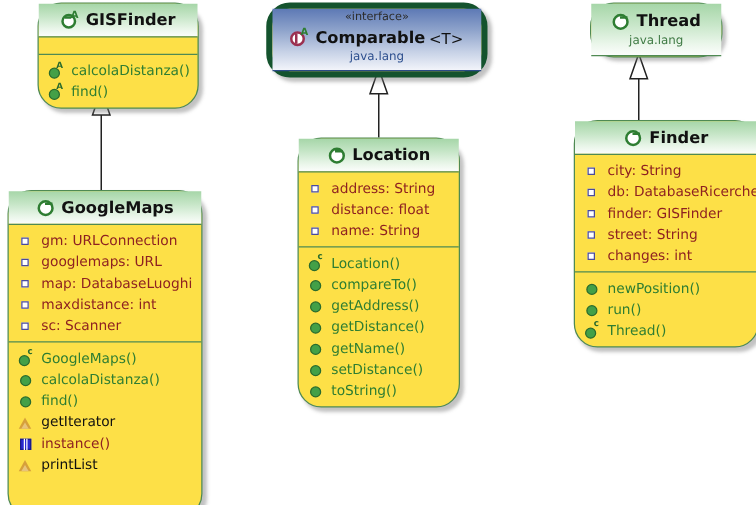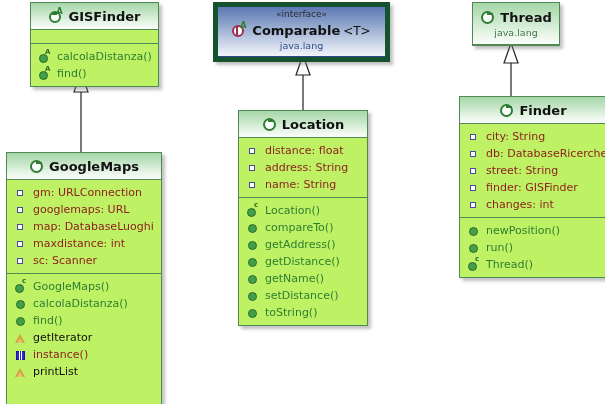--- a/index.html
+++ b/index.html
@@ -25,22 +25,23 @@
     position: absolute;
     left: 0; top: 0;
     width: 605px;
     height: 404px;
     pointer-events: none;
   }
   
   .umlbox {
     position: absolute;
     box-sizing: border-box;
-    background: #bef264;
+    background: #fde047;
     box-shadow: 3px 3px 3px rgba(120,120,120,0.45);
+    border-radius: 19px;
   }
   .umlbox.green {
     border: 1px solid #4f8a53;
   }
   .umlbox.blue {
     border: 5px solid #14532d;
   }
   .hdr {
     box-sizing: border-box;
     text-align: center;
@@ -391,25 +392,25 @@
     </div>
   </div>
 
   <div class="umlbox green" style="left:238px; top:110px; width:130px;">
     <div class="hdr green">
       <span class="hico cls"></span><span class="clsname">Location</span>
     </div>
     <div class="compart">
       <div class="member attr">
         <span class="ico sq-attr"></span>
+        <span class="lbl">address: String</span>
+      </div>
+      <div class="member attr">
+        <span class="ico sq-attr"></span>
         <span class="lbl">distance: float</span>
-      </div>
-      <div class="member attr">
-        <span class="ico sq-attr"></span>
-        <span class="lbl">address: String</span>
       </div>
       <div class="member attr">
         <span class="ico sq-attr"></span>
         <span class="lbl">name: String</span>
       </div>
     </div>
     <div class="compart sep-green">
       <div class="member meth">
         <span class="ico circ-c"></span>
         <span class="lbl">Location()</span>
@@ -434,21 +435,21 @@
         <span class="ico circ"></span>
         <span class="lbl">setDistance()</span>
       </div>
       <div class="member meth">
         <span class="ico circ"></span>
         <span class="lbl">toString()</span>
       </div>
     </div>
   </div>
 
-  <div class="umlbox green" style="left:472px; top:2px; width:88px;">
+  <div class="umlbox green" style="left:472px; top:2px; width:106px;">
     <div class="hdr green" style="padding:4px 4px 5px 4px;">
       <span class="hico cls"></span><span class="clsname">Thread</span>
       <span class="pkg green">java.lang</span>
     </div>
   </div>
 
   <div class="umlbox green" style="left:440px; top:96px; width:148px;margin-left:19px;">
     <div class="hdr green">
       <span class="hico cls"></span><span class="clsname">Finder</span>
     </div>
@@ -456,25 +457,25 @@
       <div class="member attr">
         <span class="ico sq-attr"></span>
         <span class="lbl">city: String</span>
       </div>
       <div class="member attr">
         <span class="ico sq-attr"></span>
         <span class="lbl">db: DatabaseRicerche</span>
       </div>
       <div class="member attr">
         <span class="ico sq-attr"></span>
+        <span class="lbl">finder: GISFinder</span>
+      </div>
+      <div class="member attr">
+        <span class="ico sq-attr"></span>
         <span class="lbl">street: String</span>
-      </div>
-      <div class="member attr">
-        <span class="ico sq-attr"></span>
-        <span class="lbl">finder: GISFinder</span>
       </div>
       <div class="member attr">
         <span class="ico sq-attr"></span>
         <span class="lbl">changes: int</span>
       </div>
     </div>
     <div class="compart sep-green">
       <div class="member meth">
         <span class="ico circ"></span>
         <span class="lbl">newPosition()</span>

